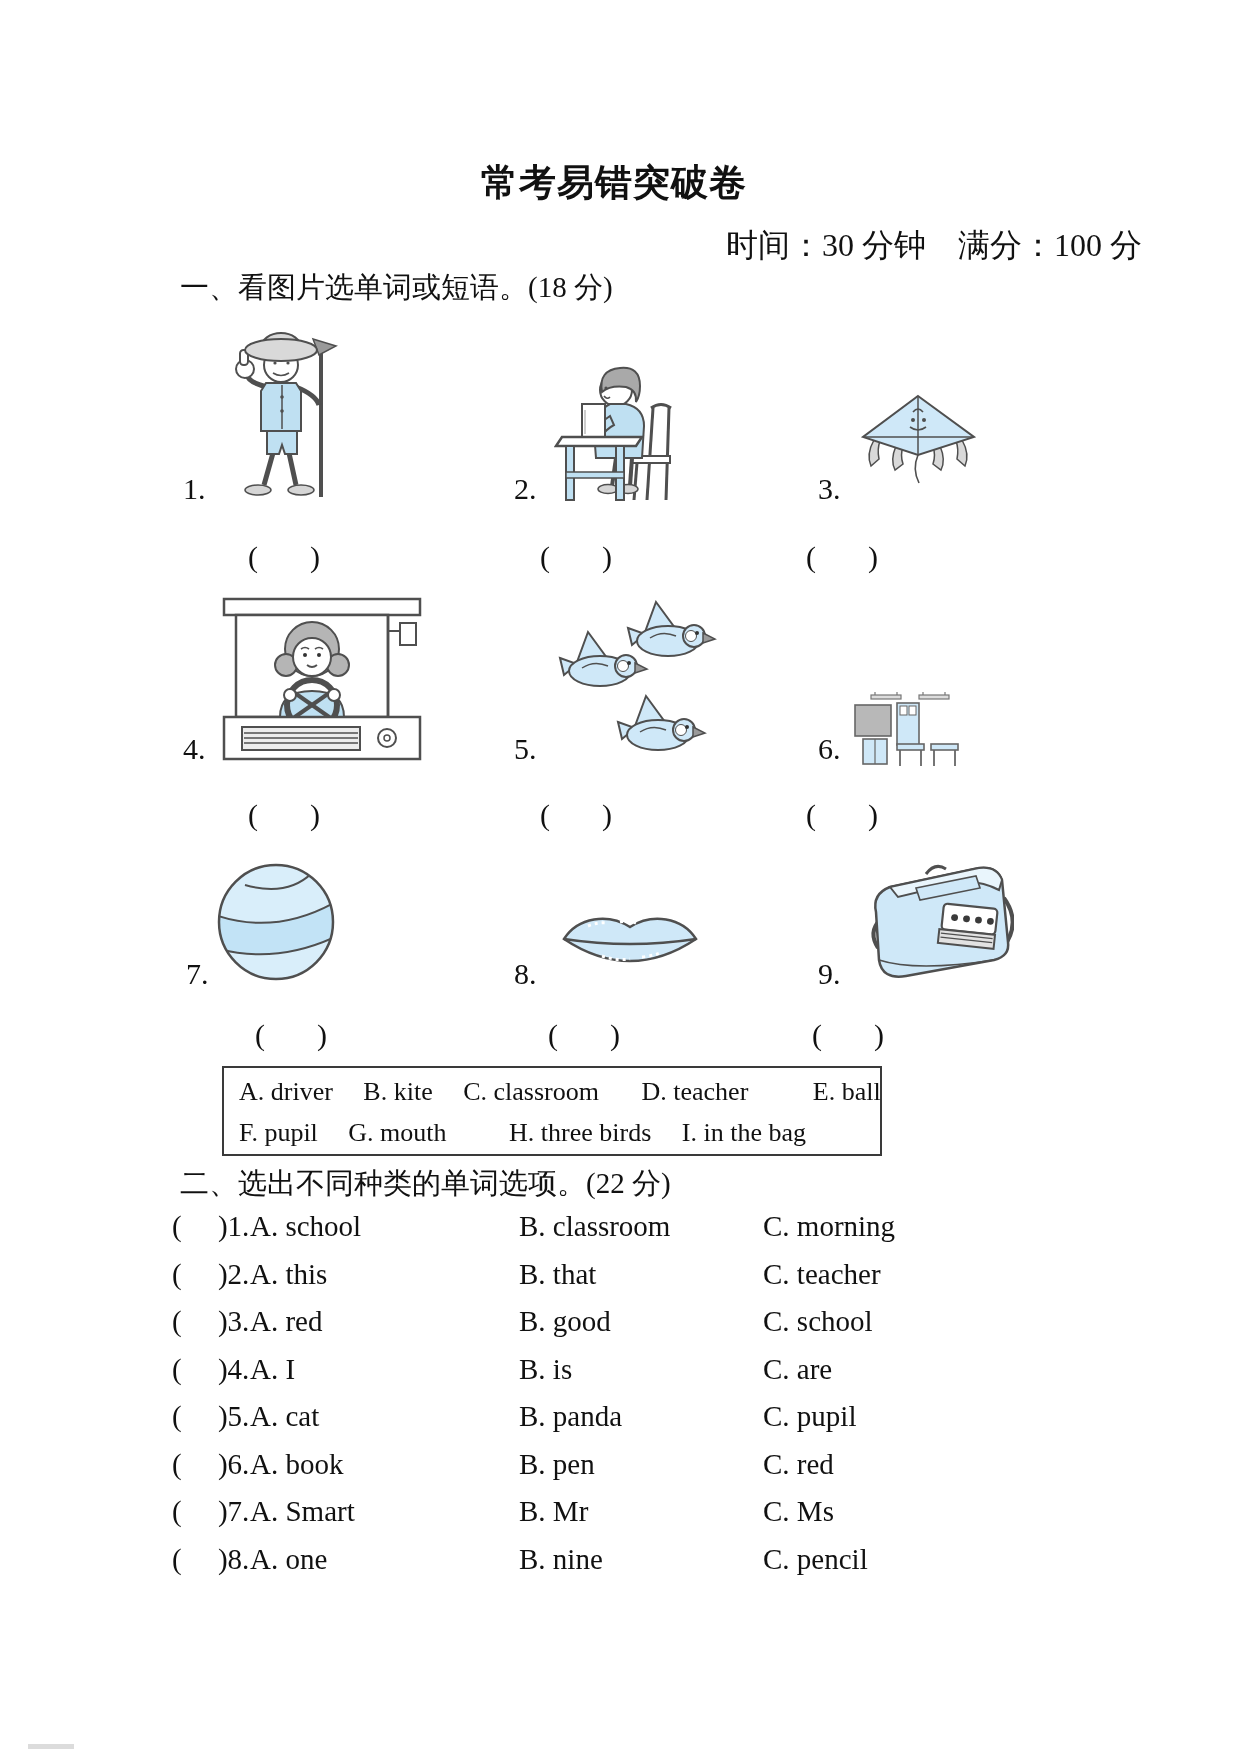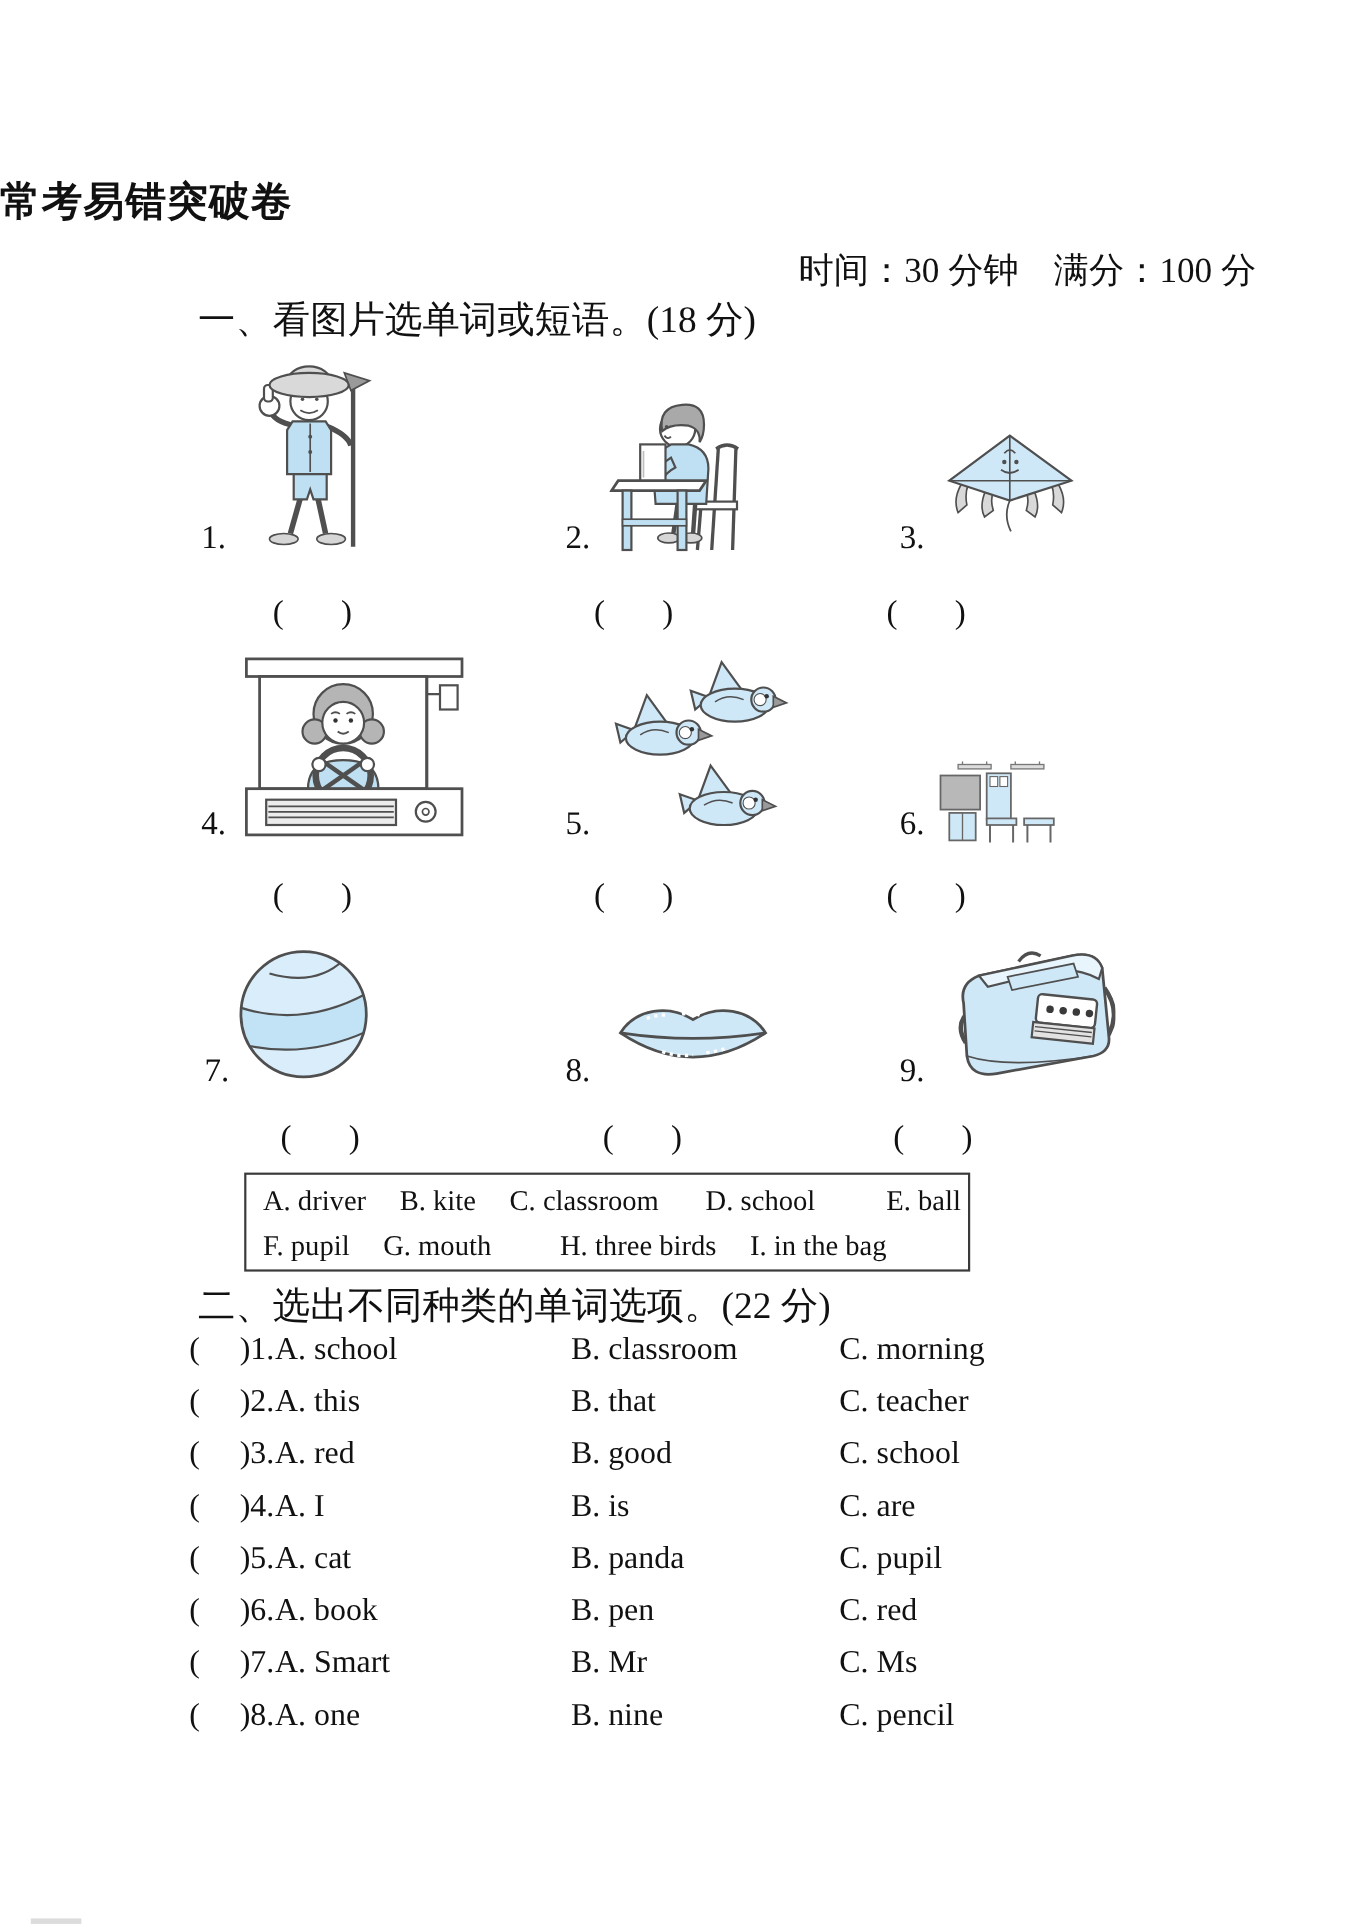--- a/index.html
+++ b/index.html
@@ -8,35 +8,35 @@
     width:1241px;
     height:1754px;
     background:#ffffff;
     font-family:"Liberation Serif","DejaVu Serif",serif;
     color:#111;
     overflow:hidden;
   }
   .title{
     position:absolute;
     top:158px;left:0;width:1228px;
-    text-align:left;
+    text-align:center;
     font-size:37px;
     font-weight:700;
     letter-spacing:1px;
   }
   .meta{
     position:absolute;
     top:224px;left:726px;
     font-size:32px;
     white-space:pre;
   }
   .sec-heading{
     position:absolute;
     left:180px;
-    font-size:34px;
+    font-size:29px;
     white-space:pre;
   }
   .pic-num{
     position:absolute;
     font-size:30px;
   }
   .ans-paren{
     position:absolute;
     font-size:30px;
     white-space:pre;
@@ -283,21 +283,21 @@
 
   <div class="ans-paren" style="left:255px;top:1018px">(      )</div>
   <div class="ans-paren" style="left:548px;top:1018px">(      )</div>
   <div class="ans-paren" style="left:812px;top:1018px">(      )</div>
 
   <div class="word-bank">
     <div class="wb-line wb-line1">
       <span>A. driver</span>
       <span>B. kite</span>
       <span>C. classroom</span>
-      <span>D. school</span>
+      <span>D. teacher</span>
       <span>E. ball</span>
     </div>
     <div class="wb-line wb-line2">
       <span>F. pupil</span>
       <span>G. mouth</span>
       <span>H. three birds</span>
       <span>I. in the bag</span>
     </div>
   </div>
 

